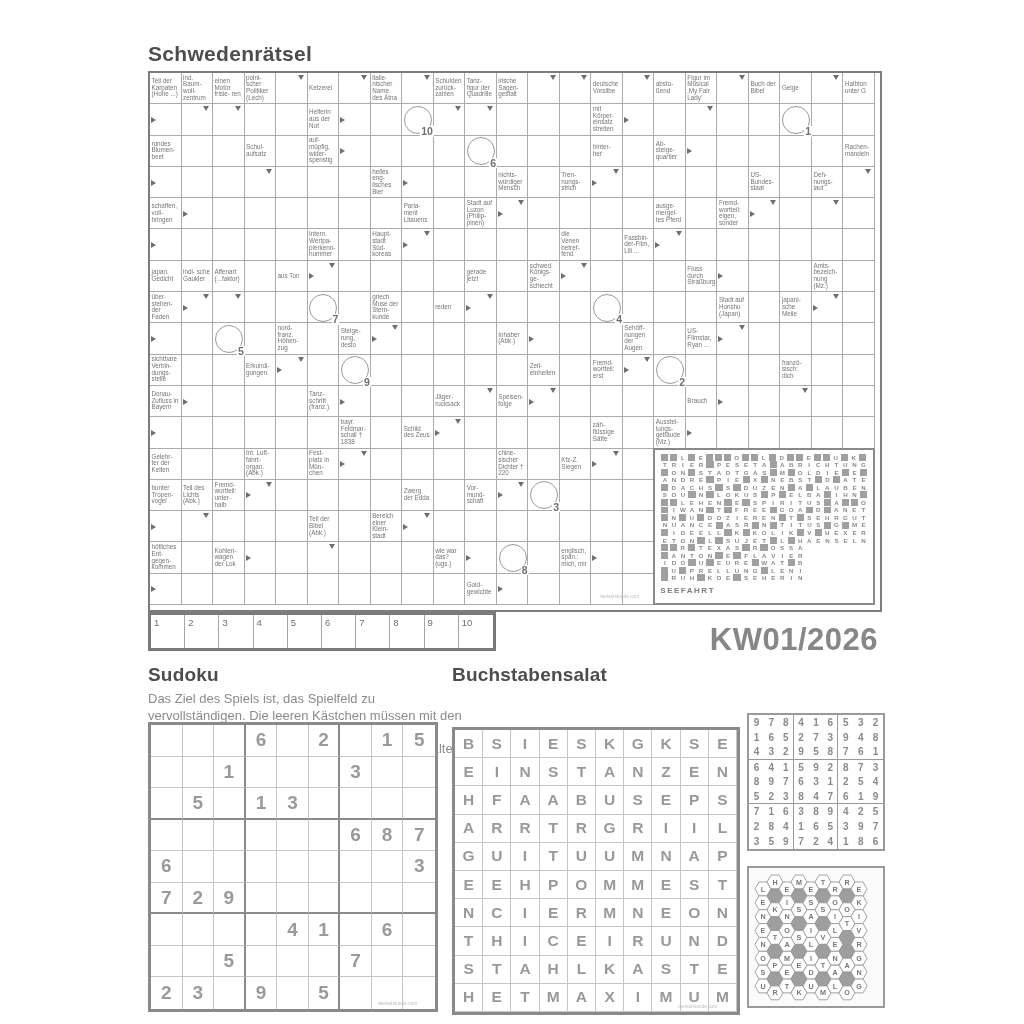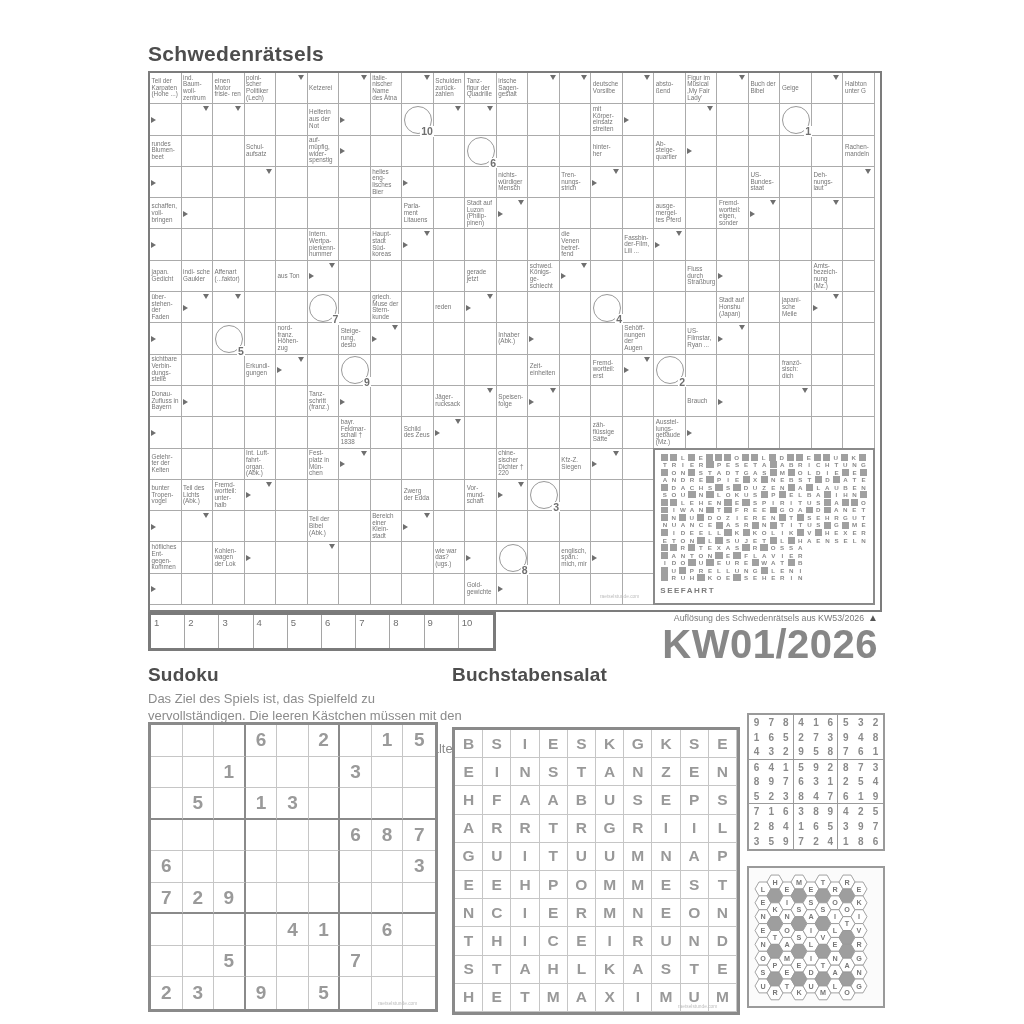--- a/index.html
+++ b/index.html
@@ -23,21 +23,21 @@
   .sol-ch{display:inline-block;width:9.05px;height:7.3px;line-height:7.6px;font-size:6.2px;font-weight:bold;color:#8a8a8a;text-align:center;}
   .sol-blk{background:#a0a0a0;height:6.9px;margin:.2px .9px;width:7.2px;}
   #sol-word{font-size:8px;font-weight:bold;letter-spacing:1.5px;color:#7d7d7d;margin-top:4px;}
   
   #answer-boxes{display:flex;border:3px solid #7a7a7a;background:#fff;box-sizing:border-box;}
   .abox{width:34.2px;box-sizing:border-box;border-right:1px solid #a5a5a5;font-size:9.5px;color:#6f6f6f;padding:2px 0 0 3px;}
   .abox:last-child{border-right:none;}
   
   #note{font-size:8.8px;color:#7a7a7a;text-align:right;}
   #note .tri{color:#555;font-size:10px;margin-left:4px;}
-  #kw{font-size:40px;font-weight:bold;color:#878787;letter-spacing:.5px;text-align:right;}
+  #kw{font-size:31px;font-weight:bold;color:#878787;letter-spacing:.5px;text-align:right;}
   
   .sud-grid{display:grid;grid-template-columns:repeat(9,1fr);grid-template-rows:repeat(9,1fr);border:3px solid #8a8a8a;box-sizing:border-box;background:#fff;}
   .sud-cell{box-sizing:border-box;border-right:1px solid #c6c6c6;border-bottom:1px solid #c6c6c6;display:flex;align-items:center;justify-content:center;font-size:19px;font-weight:600;color:#9a9a9a;}
   .sud-cell.br{border-right:2px solid #8a8a8a;}
   .sud-cell.bb{border-bottom:2px solid #8a8a8a;}
   .sud-cell.lastc{border-right:none;}
   .sud-cell.lastr{border-bottom:none;}
   
   #ws-grid{display:grid;grid-template-columns:repeat(10,1fr);grid-template-rows:repeat(10,1fr);border:3px solid #8a8a8a;box-sizing:border-box;background:#fff;}
   .ws-cell{box-sizing:border-box;border-right:1px solid #c6c6c6;border-bottom:1px solid #c6c6c6;display:flex;align-items:center;justify-content:center;font-size:15.5px;font-weight:600;color:#999;}
@@ -48,21 +48,21 @@
   .ss-cell.br{border-right:1.5px solid #9a9a9a;}
   .ss-cell.bb{border-bottom:1.5px solid #9a9a9a;}
   #hex-box{border:2.5px solid #9a9a9a;box-sizing:border-box;background:#fbfbfb;}
   .wm{font-size:4.8px;color:#bdbdbd;position:absolute;}
 </style>
 </head>
 <body>
 
 <div id="page">
 
-  <h1 class="h1 abs" style="left:148px;top:42px;">Schwedenrätsels</h1>
+  <h1 class="h1 abs" style="left:148px;top:42px;">Schwedenrätsel</h1>
 
   <div id="crossword" class="abs" style="left:148px;top:71px;width:730px;height:537px;">
       <div class="cw-cell" style="left: 0px; top: 0px; width: 31.5217px; height: 31.2941px;">
         <span class="cw-clue">Teil der Karpaten (Hohe ...)</span>
       </div>
       <div class="cw-cell" style="left: 31.5217px; top: 0px; width: 31.5217px; height: 31.2941px;">
         <span class="cw-clue">ind. Baum- woll- zentrum</span>
       </div>
       <div class="cw-cell" style="left: 63.0435px; top: 0px; width: 31.5217px; height: 31.2941px;">
         <span class="cw-clue">einen Motor frisie- ren</span>
@@ -1140,23 +1140,20 @@
       <div class="abox">3</div>
       <div class="abox">4</div>
       <div class="abox">5</div>
       <div class="abox">6</div>
       <div class="abox">7</div>
       <div class="abox">8</div>
       <div class="abox">9</div>
       <div class="abox">10</div>
     </div>
 
-  <div id="note" class="abs" style="left:478px;top:612px;width:400px;">
-    <span>Auflösung des Schwedenrätsels aus KW53/2026</span><span class="tri">▲</span>
-  </div>
   <div id="kw" class="abs" style="left:578px;top:622px;width:300px;">KW01/2026</div>
 
   <h2 class="h2 abs" style="left:148px;top:664px;">Sudoku</h2>
   <div class="instr abs" style="left:148px;top:691px;width:316px;">Das Ziel des Spiels ist, das Spielfeld zu vervollständigen. Die leeren Kästchen müssen mit den Ziffern von 1 bis 9 gefüllt werden. Dabei darf jede Ziffer jeweils nur einmal in einer Zeile, in einer Spalte und in einem Block à 3x3 Felder vorkommen.</div>
   <div id="sudoku-grid" class="sud-grid abs" style="left:148px;top:722px;width:290px;height:290px;">
       <div class="sud-cell"></div>
       <div class="sud-cell"></div>
       <div class="sud-cell br"></div>
       <div class="sud-cell">6</div>
       <div class="sud-cell"></div>

